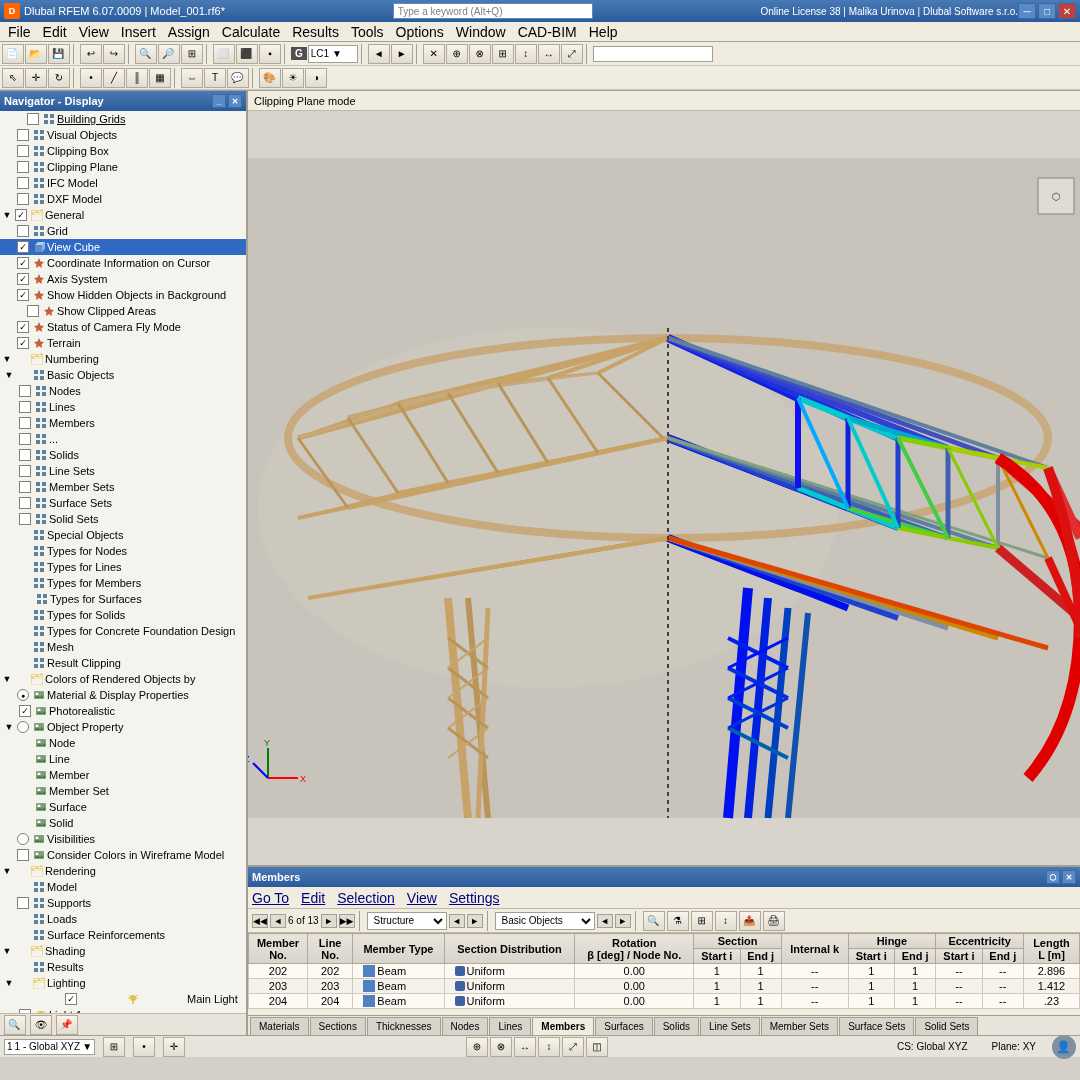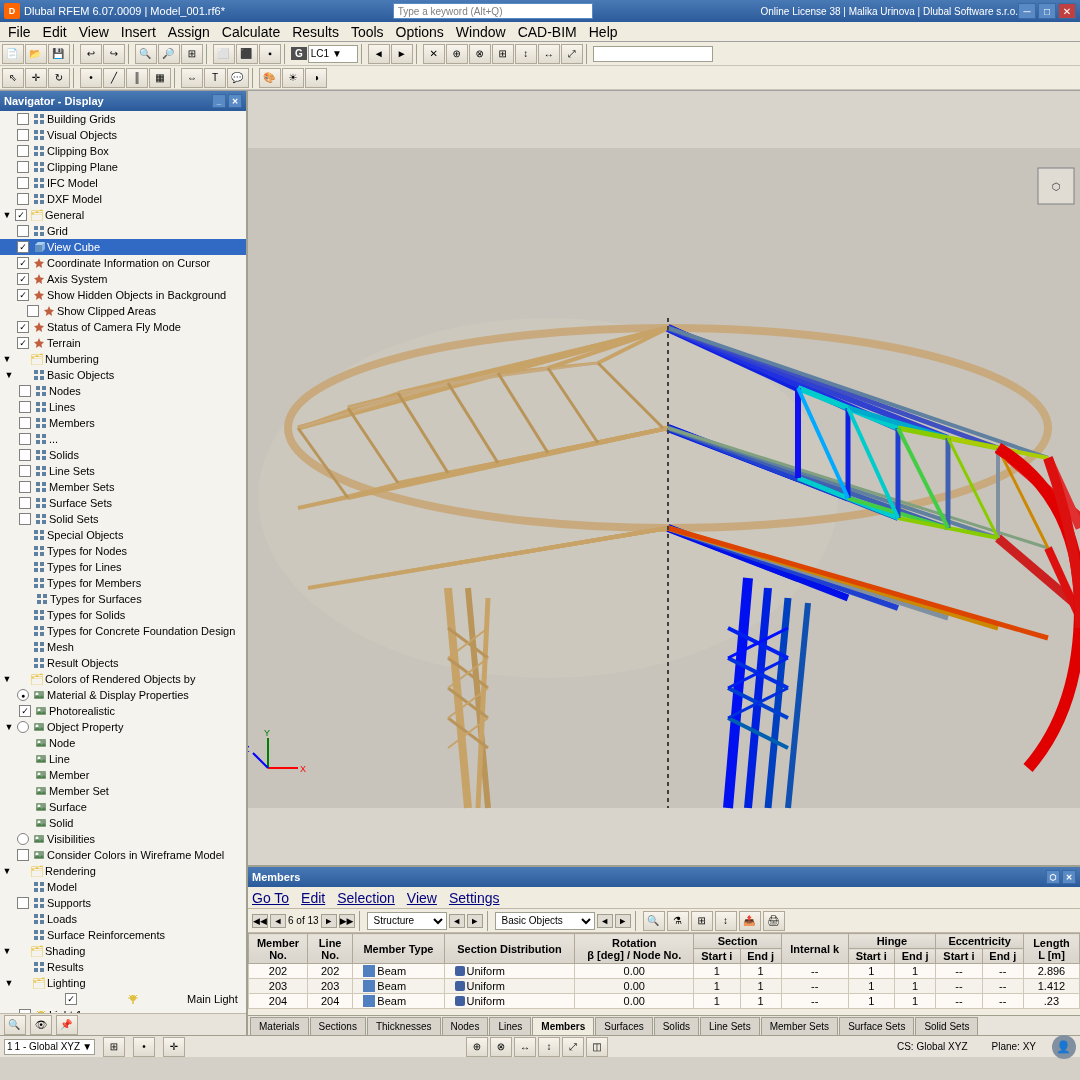--- a/index.html
+++ b/index.html
@@ -419,21 +419,21 @@
 
   <div class="navigator">
     <div class="nav-header">
       <span>Navigator - Display</span>
       <div class="nav-header-controls">
         <div class="nav-ctrl-btn">_</div>
         <div class="nav-ctrl-btn">✕</div>
       </div>
     </div>
     <div class="nav-content" id="nav-tree">
-        <div class="tree-item" style="padding-left: 3px;">
+        <div class="tree-item" style="padding-left: 13px; text-decoration: underline;">
           <span class="tree-toggle"></span>
           <span class="tree-checkbox">
             <span class="cb-box"></span>
           </span>
           <span class="tree-icon">
             <svg width="12" height="12" viewBox="0 0 12 12">
               <rect x="1" y="1" width="4" height="4" fill="#6080a0"></rect>
               <rect x="7" y="1" width="4" height="4" fill="#6080a0"></rect>
               <rect x="1" y="7" width="4" height="4" fill="#6080a0"></rect>
               <rect x="7" y="7" width="4" height="4" fill="#6080a0"></rect>
@@ -891,21 +891,21 @@
           <span class="tree-toggle"></span>
           <span style="width: 16px; display: inline-block;"></span>
           <span class="tree-icon">
             <svg width="12" height="12" viewBox="0 0 12 12">
               <rect x="1" y="1" width="4" height="4" fill="#6080a0"></rect>
               <rect x="7" y="1" width="4" height="4" fill="#6080a0"></rect>
               <rect x="1" y="7" width="4" height="4" fill="#6080a0"></rect>
               <rect x="7" y="7" width="4" height="4" fill="#6080a0"></rect>
             </svg>
           </span>
-          <span class="item-text">Result Objects</span>
+          <span class="item-text">Result Clipping</span>
         </div>
         <div class="tree-item" style="padding-left: 1px;">
           <span class="tree-toggle">▼</span>
           <span style="width: 16px; display: inline-block;"></span>
           <span class="tree-icon">
             <span style="color:#e8c040; font-size:11px;">🗂</span>
           </span>
           <span class="item-text">Colors of Rendered Objects by</span>
         </div>
         <div class="tree-item" style="padding-left: 3px;">
@@ -1177,20 +1177,23 @@
         </div>
       </div>
     <div class="nav-bottom-icons">
       <div class="tb-btn">🔍</div>
       <div class="tb-btn">👁</div>
       <div class="tb-btn">📌</div>
     </div>
   </div>
 
   <div class="viewport-area">
+    <div class="clipping-bar">
+      <span>Clipping Plane mode</span>
+    </div>
     <div class="viewport-canvas">
       <svg class="viewport-svg" viewBox="0 0 832 660" xmlns="http://www.w3.org/2000/svg">
 
         <rect width="832" height="660" fill="#c8c4bc"></rect>
 
         <g opacity="0.9">
 
           <ellipse cx="300" cy="350" rx="290" ry="180" fill="#d8d0c0" opacity="0.3"></ellipse>
 
           <ellipse cx="420" cy="280" rx="380" ry="100" fill="none" stroke="#c8a878" stroke-width="8"></ellipse>

